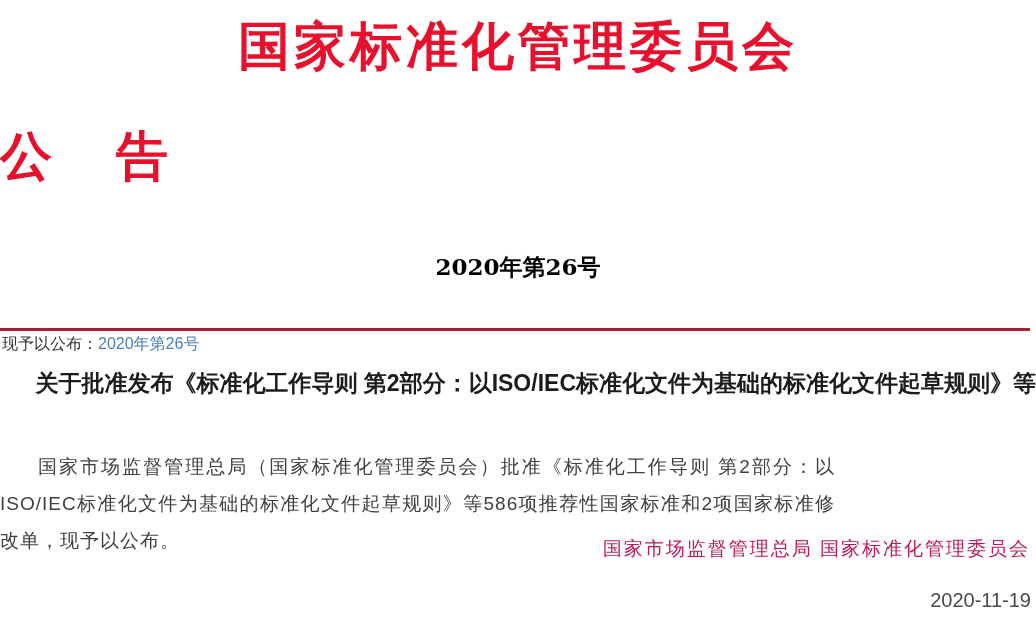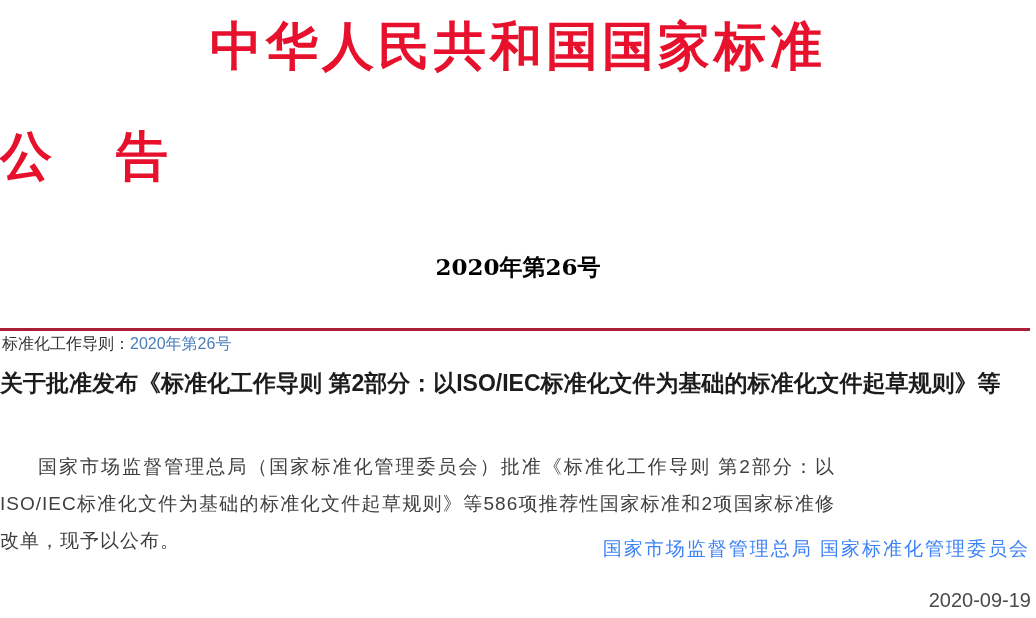--- a/index.html
+++ b/index.html
@@ -71,21 +71,21 @@
   .attachment-link {
     color: var(--link-blue);
     text-decoration: none;
     cursor: pointer;
   }
   .notice-title {
     position: absolute;
     top: 366px;
     left: 0;
     width: 100%;
-    text-align: left;
+    text-align: right;
     font-weight: bold;
     font-size: 23px;
     line-height: 34px;
     color: var(--title-black);
   }
   .notice-body {
     position: absolute;
     top: 448px;
     left: 0;
     width: 841px;
@@ -96,50 +96,50 @@
     letter-spacing: 1px;
     color: var(--body-gray);
     text-align: justify;
   }
   .signature {
     position: absolute;
     top: 536px;
     right: 6px;
     font-size: 19px;
     letter-spacing: 2px;
-    color: #3b82f6;
+    color: #be185d;
     white-space: nowrap;
   }
   .notice-date {
     position: absolute;
     top: 589px;
     right: 5px;
     font-size: 20px;
     color: #4a4a4a;
     white-space: nowrap;
   }
 </style>
 </head>
 <body>
 
 <div class="page">
 
-  <div class="masthead-title">中华人民共和国国家标准</div>
+  <div class="masthead-title">国家标准化管理委员会</div>
 
   <div class="masthead-subtitle">公　告</div>
 
   <div class="issue-number">2020年第26号</div>
 
   <div class="attachment-bar">
-    <span class="attachment-label">标准化工作导则：</span><a class="attachment-link">2020年第26号</a>
+    <span class="attachment-label">现予以公布：</span><a class="attachment-link">2020年第26号</a>
   </div>
 
   <div class="notice-title">
     <div>关于批准发布《标准化工作导则 第2部分：以ISO/IEC标准化文件为基础的标准化文件起草规则》等</div>
   </div>
 
   <div class="notice-body">国家市场监督管理总局（国家标准化管理委员会）批准《标准化工作导则 第2部分：以ISO/IEC标准化文件为基础的标准化文件起草规则》等586项推荐性国家标准和2项国家标准修改单，现予以公布。</div>
 
   <div class="signature">国家市场监督管理总局 国家标准化管理委员会</div>
 
-  <div class="notice-date">2020-09-19</div>
+  <div class="notice-date">2020-11-19</div>
 
 </div>
 
 </body></html>

